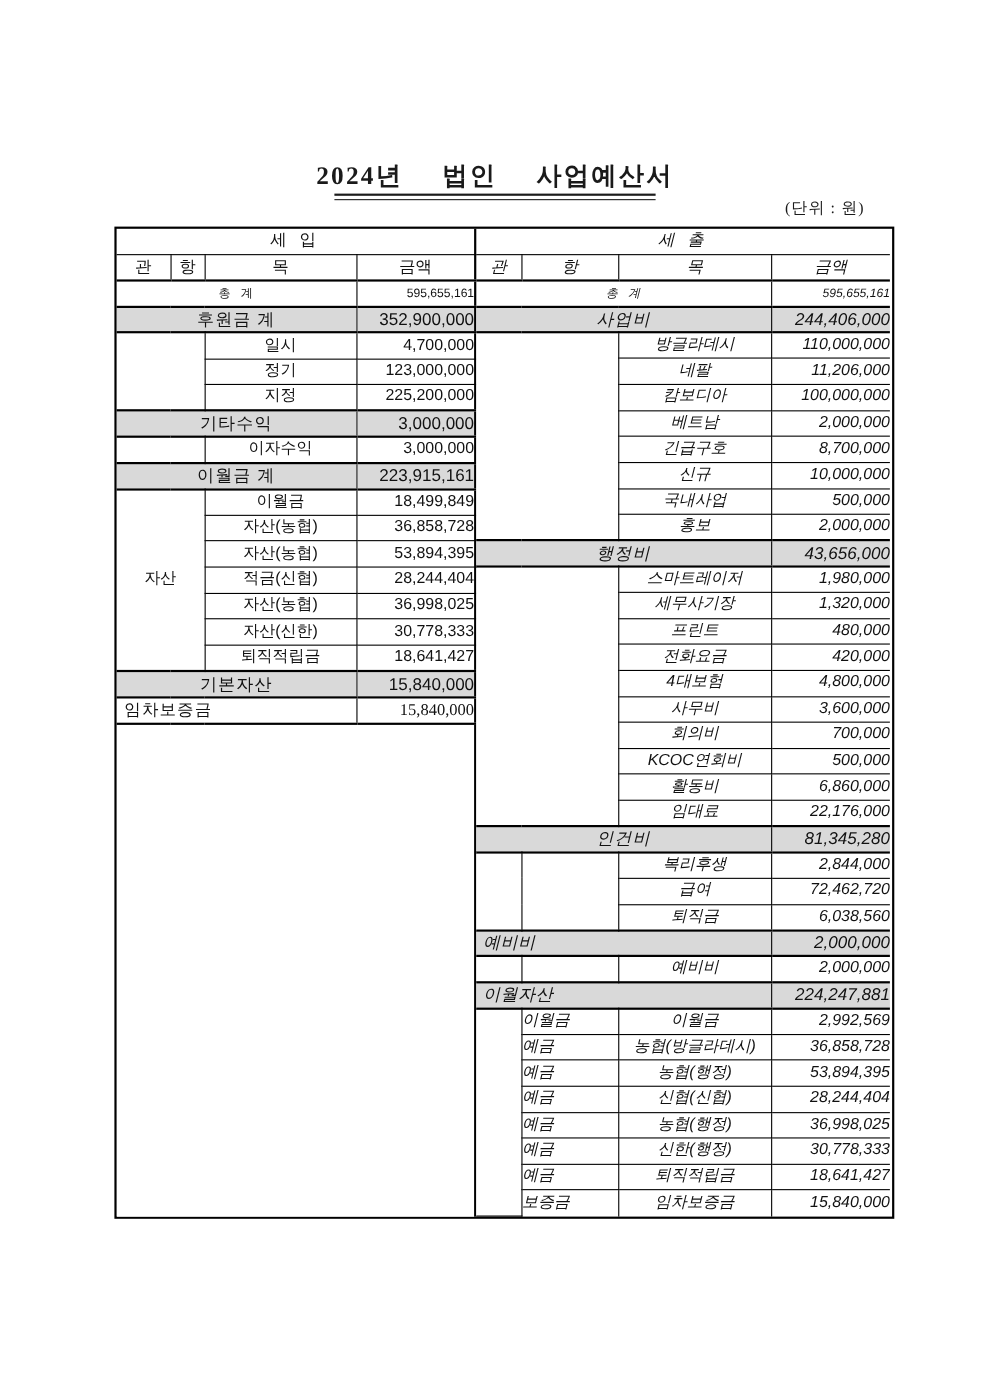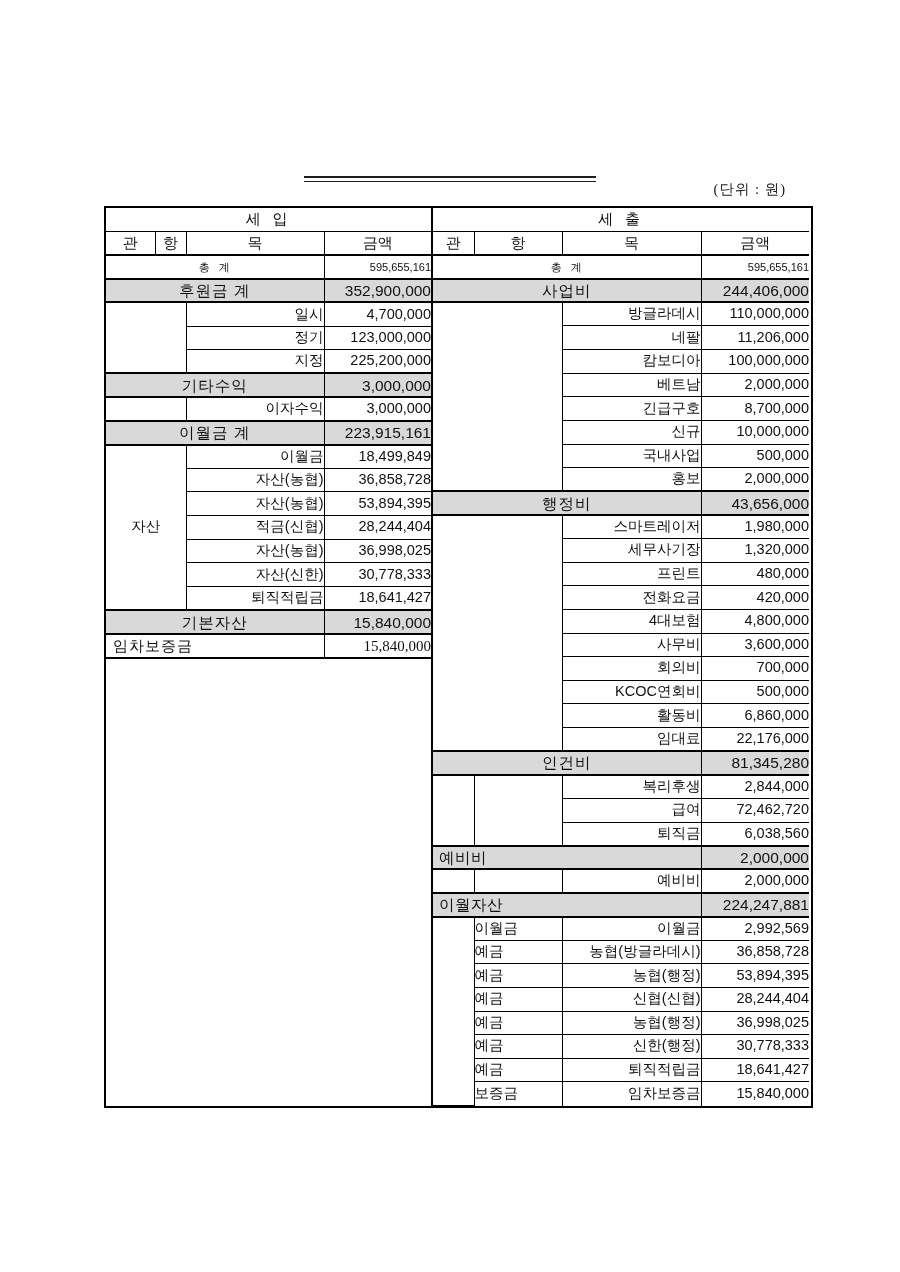--- a/index.html
+++ b/index.html
@@ -42,21 +42,21 @@
     width:709px;height:902px;
     border:2px solid var(--line);
     box-sizing:border-box;
     display:flex;background:#fff;
   }
   table.t{
     border-collapse:collapse;table-layout:fixed;
     height:898px;flex:none;
   }
   .t-left{width:327px;border-right:2px solid var(--line);}
-  .t-right{width:376px;}
+  .t-right{width:376px;font-style:italic;}
 
   .t th,.t td{
     border:1px solid var(--line);
     padding:0;margin:0;
     font-size:14.5px;line-height:1.1;
     vertical-align:middle;
     overflow:hidden;white-space:pre;
   }
   
   .t tr > *:first-child{border-left:none;}
@@ -74,21 +74,21 @@
     font-family:"Liberation Serif","DejaVu Serif",serif;
     font-weight:normal;font-size:15px;letter-spacing:4px;text-align:center;
   }
   .colhead th{
     font-family:"Liberation Serif","DejaVu Serif",serif;
     font-weight:normal;font-size:15px;text-align:center;
     border-bottom:2px solid var(--line);
   }
 
   .num{text-align:right;padding-right:7px;}
-  .mok{text-align:right;padding-left:7px;}
+  .mok{text-align:center;padding-left:7px;}
   .hang{text-align:left;padding-left:8px;}
   .c-lbl{text-align:center;letter-spacing:1px;}
   .group{text-align:center;}
   .empty{background:#fff;}
 
   tr.row-total td{font-size:11px;}
   tr.row-section td{
     background:var(--section-bg);
     font-size:15.5px;
     border-top:2px solid var(--line);
@@ -101,20 +101,21 @@
     font-size:15px;
     border-bottom:2px solid var(--line);
   }
   tr.row-serif td.wide{text-align:left;padding-left:7px;letter-spacing:1px;}
 </style>
 </head>
 <body>
 
 <div class="doc">
 
+  <div class="title">2024년  법인  사업예산서</div>
   <div class="title-underline"></div>
   <div class="unit">(단위 : 원)</div>
 
   <div class="table-wrap">
 
     <table class="t t-left">
       <colgroup>
           <col style="width:49px">
           <col style="width:31px">
           <col style="width:138px">

